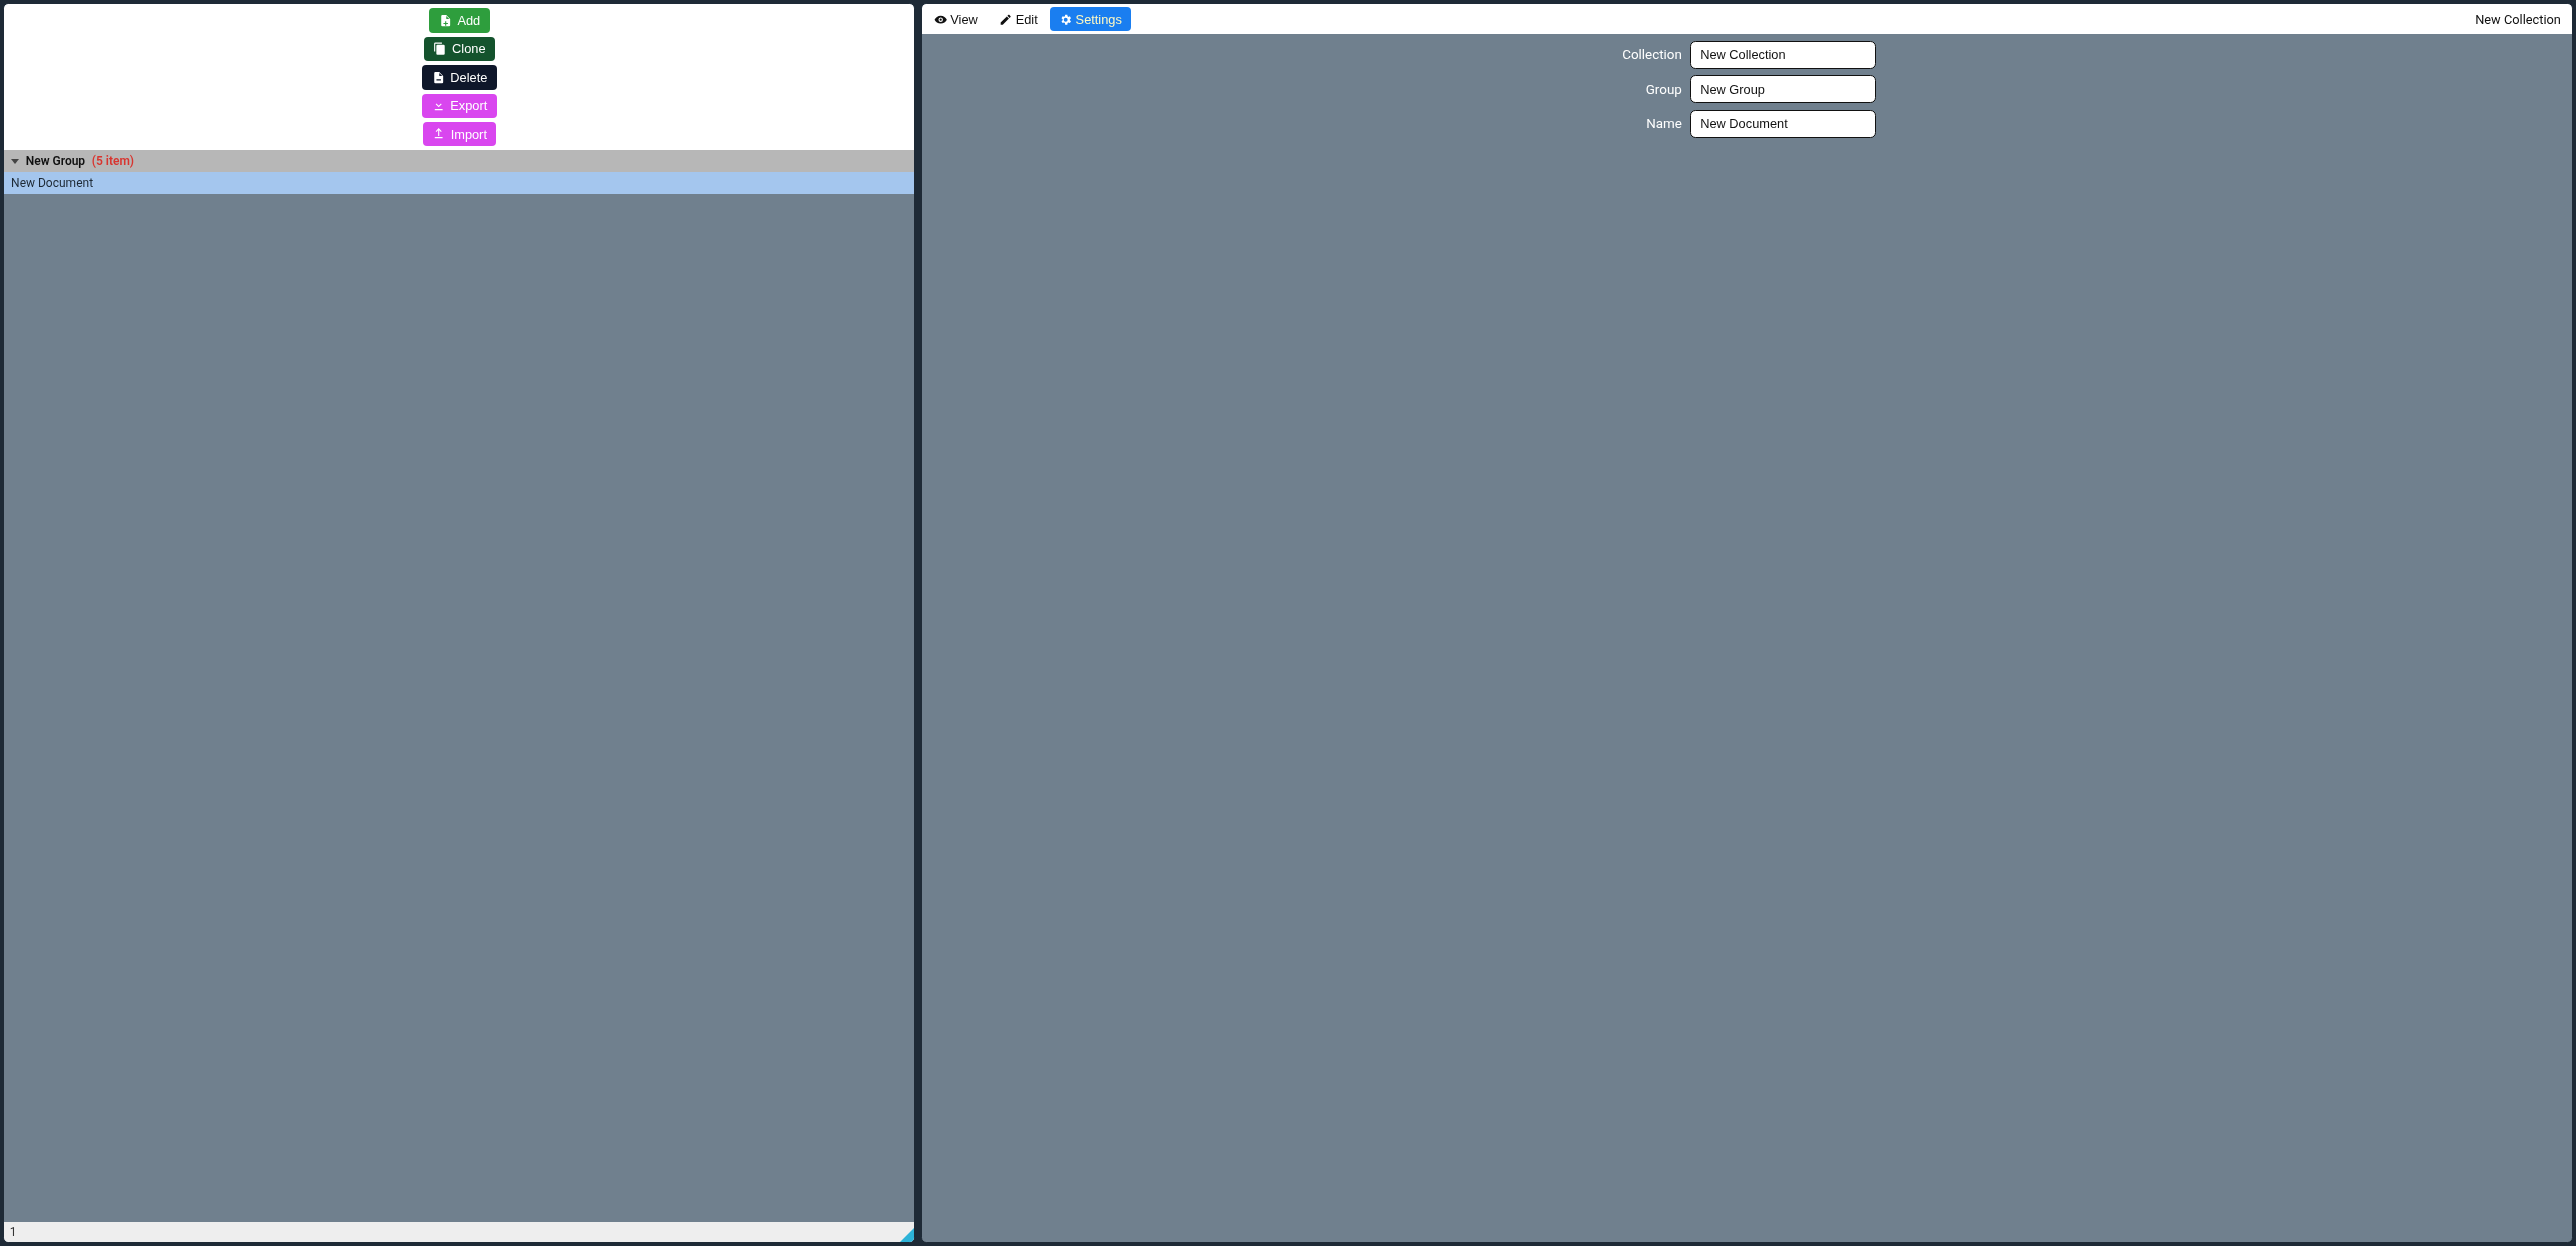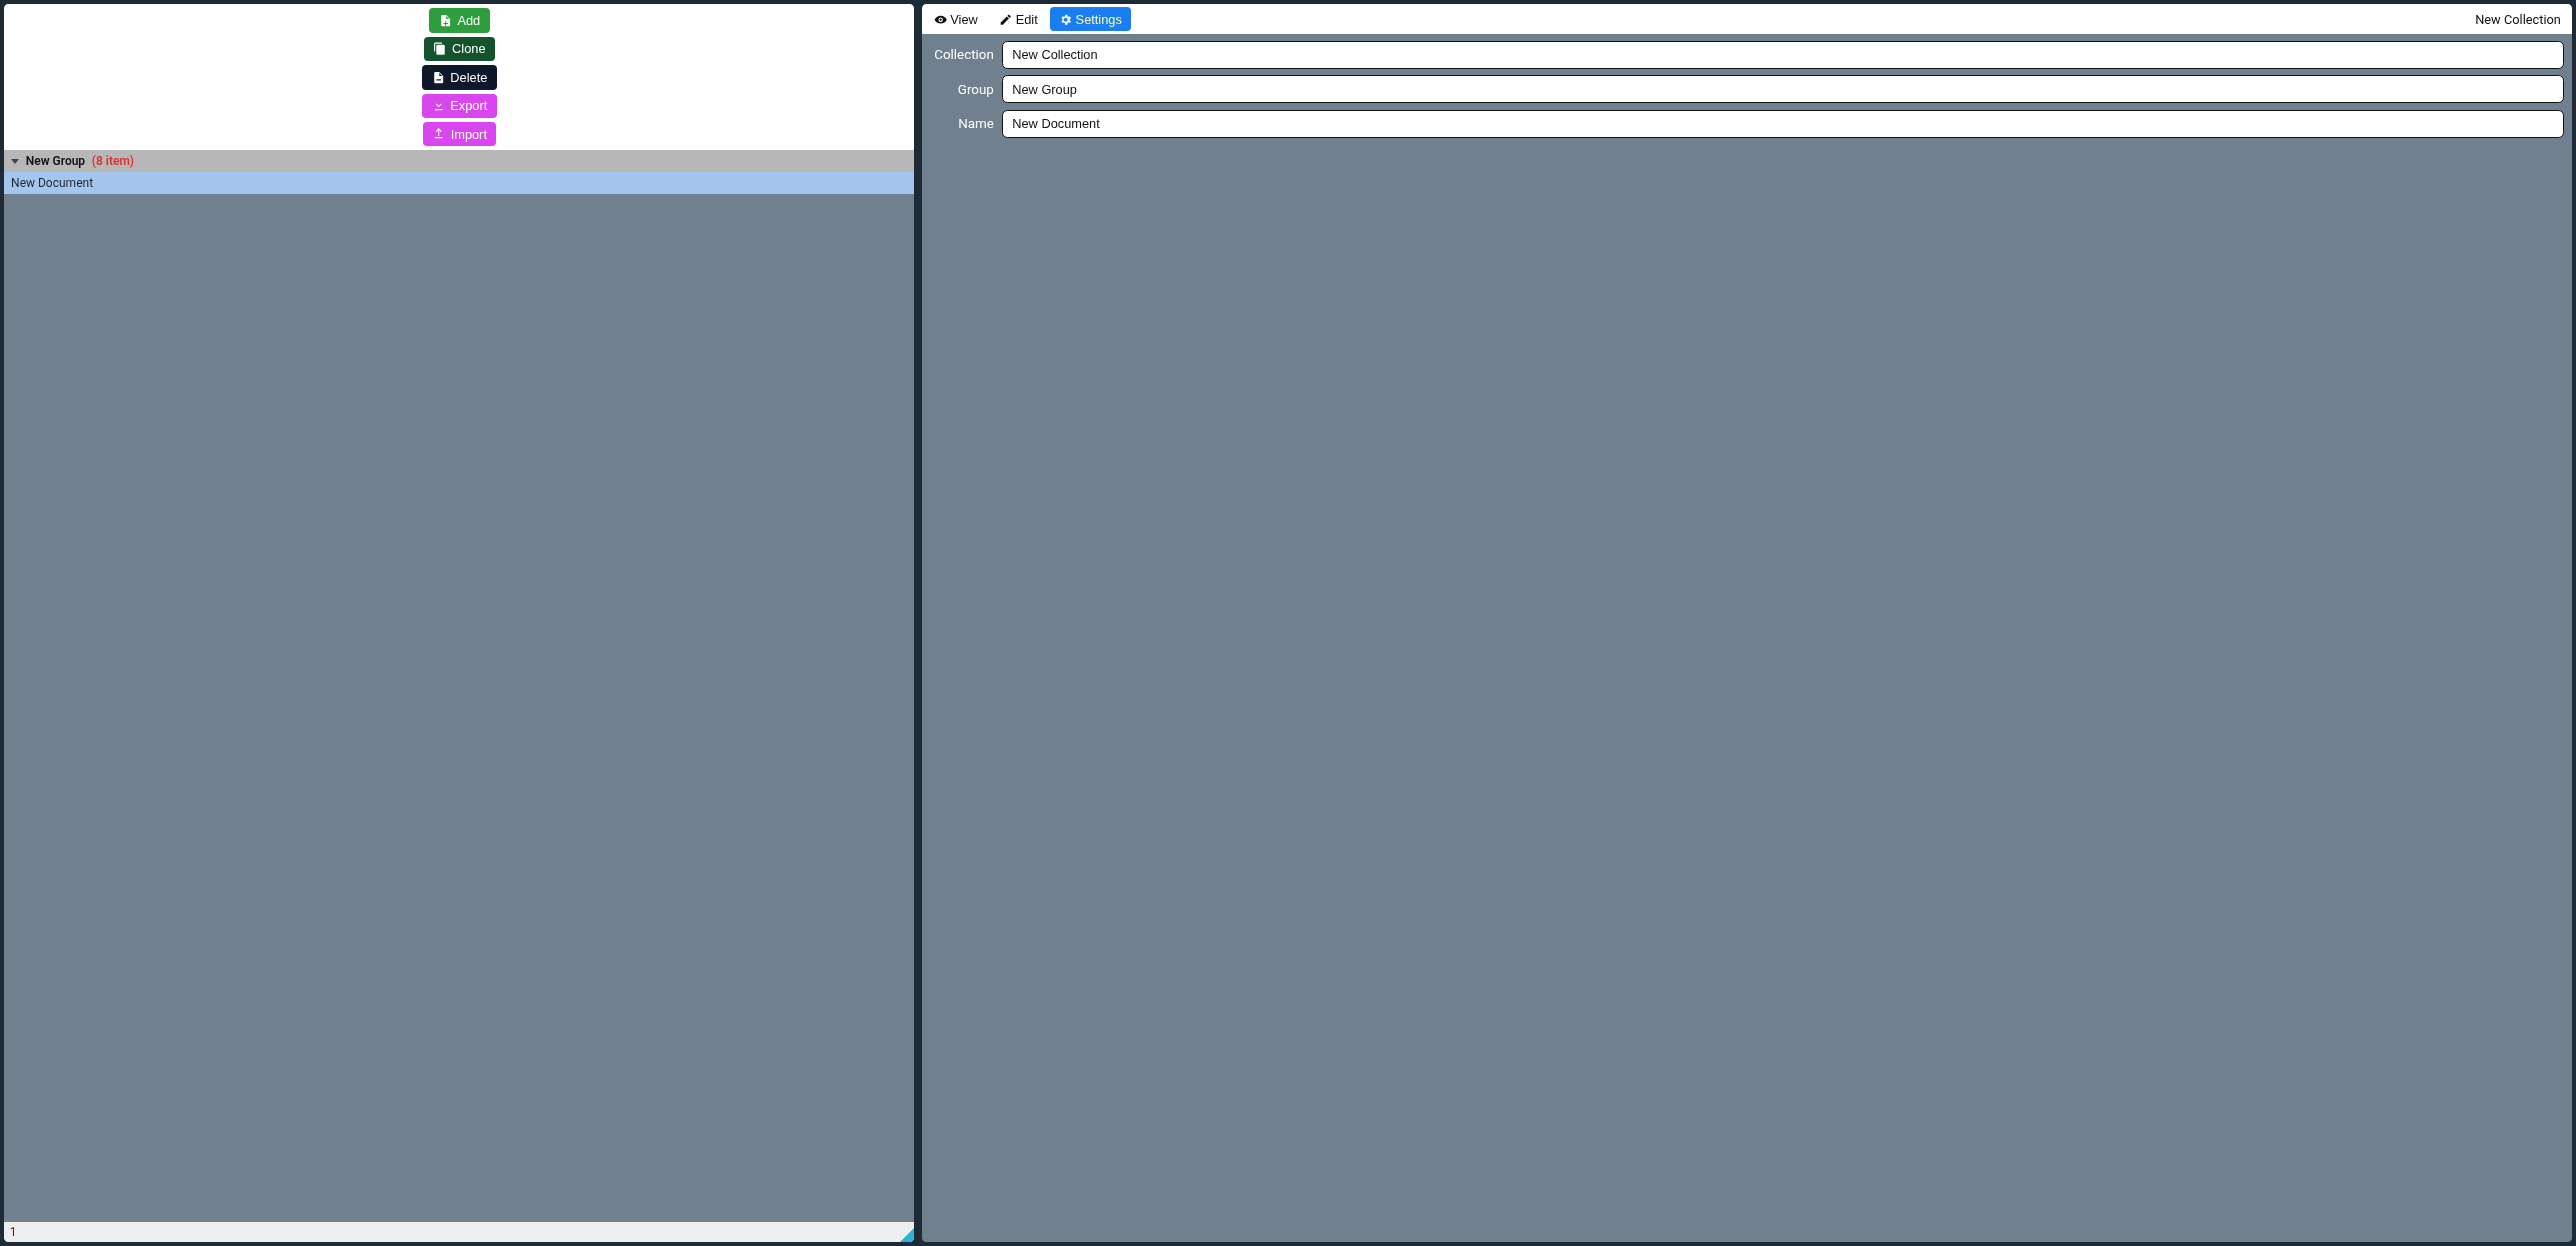--- a/index.html
+++ b/index.html
@@ -112,21 +112,21 @@
     color:#111;
     background:transparent;
     border:none;
   }
   .tab svg{width:13.4px;height:13.4px;fill:#111;display:block;}
   .tab.active{background:#1a7ef0;color:#fef9c3;}
   .tab.active svg{fill:#fff;}
   .tab-title{margin-left:auto;font-size:12.8px;color:#111;padding-right:4px;}
 
   
-  .form-area{padding:6.7px 8px;display:flex;flex-direction:column;gap:6.7px;}
+  .form-area{padding:6.7px 8px;display:flex;flex-direction:column;gap:6.7px;align-items:center;}
   .form-row{display:flex;align-items:center;gap:8px;}
   .form-label{color:#fff;font-size:13.4px;min-width:64px;text-align:right;}
   .form-input{
     flex:1;
     background:#fff;
     border:1.3px solid #111;
     border-radius:5.4px;
     padding:5.4px 9.4px;
     font-size:12.8px;
     color:#111;
@@ -175,21 +175,21 @@
             <path d="M5 20h14v-2H5v2zM12 2l5.4 5.4L16 8.8l-3-3V16h-2V5.8l-3 3L6.6 7.4 12 2z"></path>
           </svg>
       </span>
       <span>Import</span>
     </button>
   </div>
 
   <div class="group-header">
     <span class="chev"></span>
     <span class="group-name">New Group</span>
-    <span class="group-count">(8 item)</span>
+    <span class="group-count">(5 item)</span>
   </div>
 
   <div class="doc-list">
     <div class="doc-item">
       <span>New Document</span>
     </div>
   </div>
 
   <div class="left-footer">
     <span>1</span>

